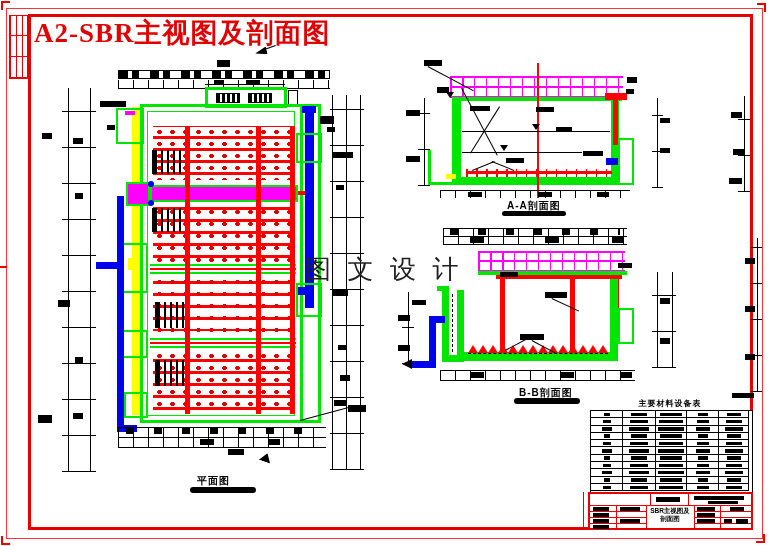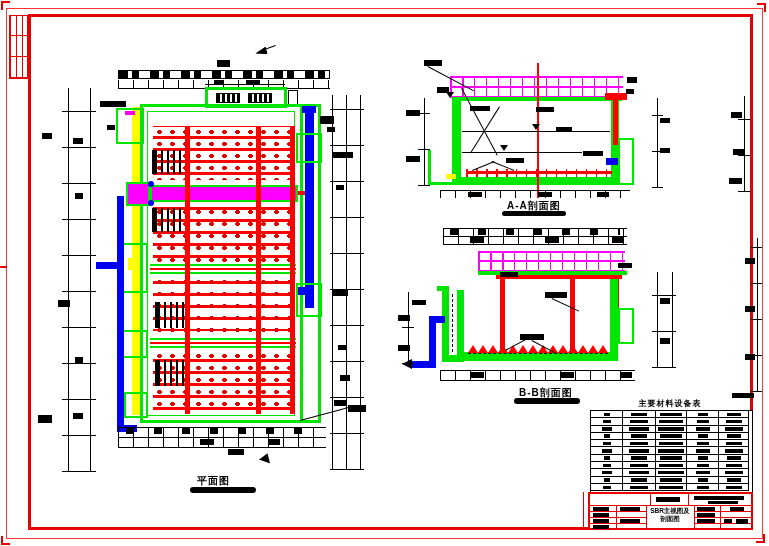--- a/index.html
+++ b/index.html
@@ -65,20 +65,21 @@
 
   <i class="abs frame-outer" style="left:6px;top:8px;width:757px;height:531px"></i>
   <i class="abs frame-inner" style="left:28px;top:14px;width:725px;height:516px"></i>
   <i class="abs corner" style="left:1px;top:1px;border-left:2px solid #e60000;border-top:2px solid #e60000"></i>
   <i class="abs corner" style="left:757px;top:3px;border-right:2px solid #e60000;border-top:2px solid #e60000"></i>
   <i class="abs corner" style="left:1px;top:536px;border-left:2px solid #e60000;border-bottom:2px solid #e60000"></i>
   <i class="abs corner" style="left:756px;top:534px;border-right:2px solid #e60000;border-bottom:2px solid #e60000"></i>
   <i class="abs" style="left:0;top:266px;width:7px;height:2px;background:#e60000"></i>
   <i class="abs titlegrid" style="left:9px;top:15px;width:19px;height:64px"></i>
 
+  <div class="abs main-title" style="left:34px;top:15px">A2-SBR主视图及剖面图</div>
 
   <i class="abs bk" style="left:255px;top:48px;width:12px;height:8px;transform:rotate(-15deg);clip-path:polygon(0 50%,100% 0,100% 100%)"></i>
   <i class="abs dh" style="left:264px;top:47px;width:12px;transform:rotate(-20deg)"></i>
 
   <i class="abs ruler" style="left:118px;top:70px;width:212px;height:9px"></i>
   <i class="abs ticks" style="left:118px;top:80px;width:212px;height:9px;border-bottom:1px solid #000"></i>
   <i class="abs bk" style="left:217px;top:60px;width:13px;height:7px"></i>
 
   <i class="abs dh" style="left:205px;top:84px;width:80px"></i>
   <i class="abs bk" style="left:214px;top:80px;width:10px;height:4px"></i>
@@ -286,20 +287,21 @@
   <i class="abs bk" style="left:732px;top:393px;width:22px;height:5px"></i>
   <i class="abs dh" style="left:440px;top:370px;width:195px"></i>
   <i class="abs dh" style="left:440px;top:380px;width:195px"></i>
   <i class="abs ticks" style="left:440px;top:370px;width:195px;height:11px"></i>
   <i class="abs bk" style="left:470px;top:372px;width:14px;height:6px"></i>
   <i class="abs bk" style="left:560px;top:372px;width:14px;height:6px"></i>
   <i class="abs bk" style="left:620px;top:372px;width:12px;height:6px"></i>
   <div class="abs lbl" style="left:519px;top:386px">B-B剖面图</div>
   <i class="abs under" style="left:514px;top:398px;width:66px;height:6px"></i>
 
+  <div class="abs watermark" style="left:305px;top:252px">图 文 设 计</div>
 
   <div class="abs bom-title" style="left:618px;top:398px;width:104px">主要材料设备表</div>
   <div class="abs" id="bom-table" style="left:590px;top:410px;width:163px;height:83px">
     <div id="bom-body">
         <div class="bom-cell">
           <div class="bom-bar" style="width: 6px;"></div>
         </div>
         <div class="bom-cell">
           <div class="bom-bar" style="width: 16px;"></div>
         </div>

